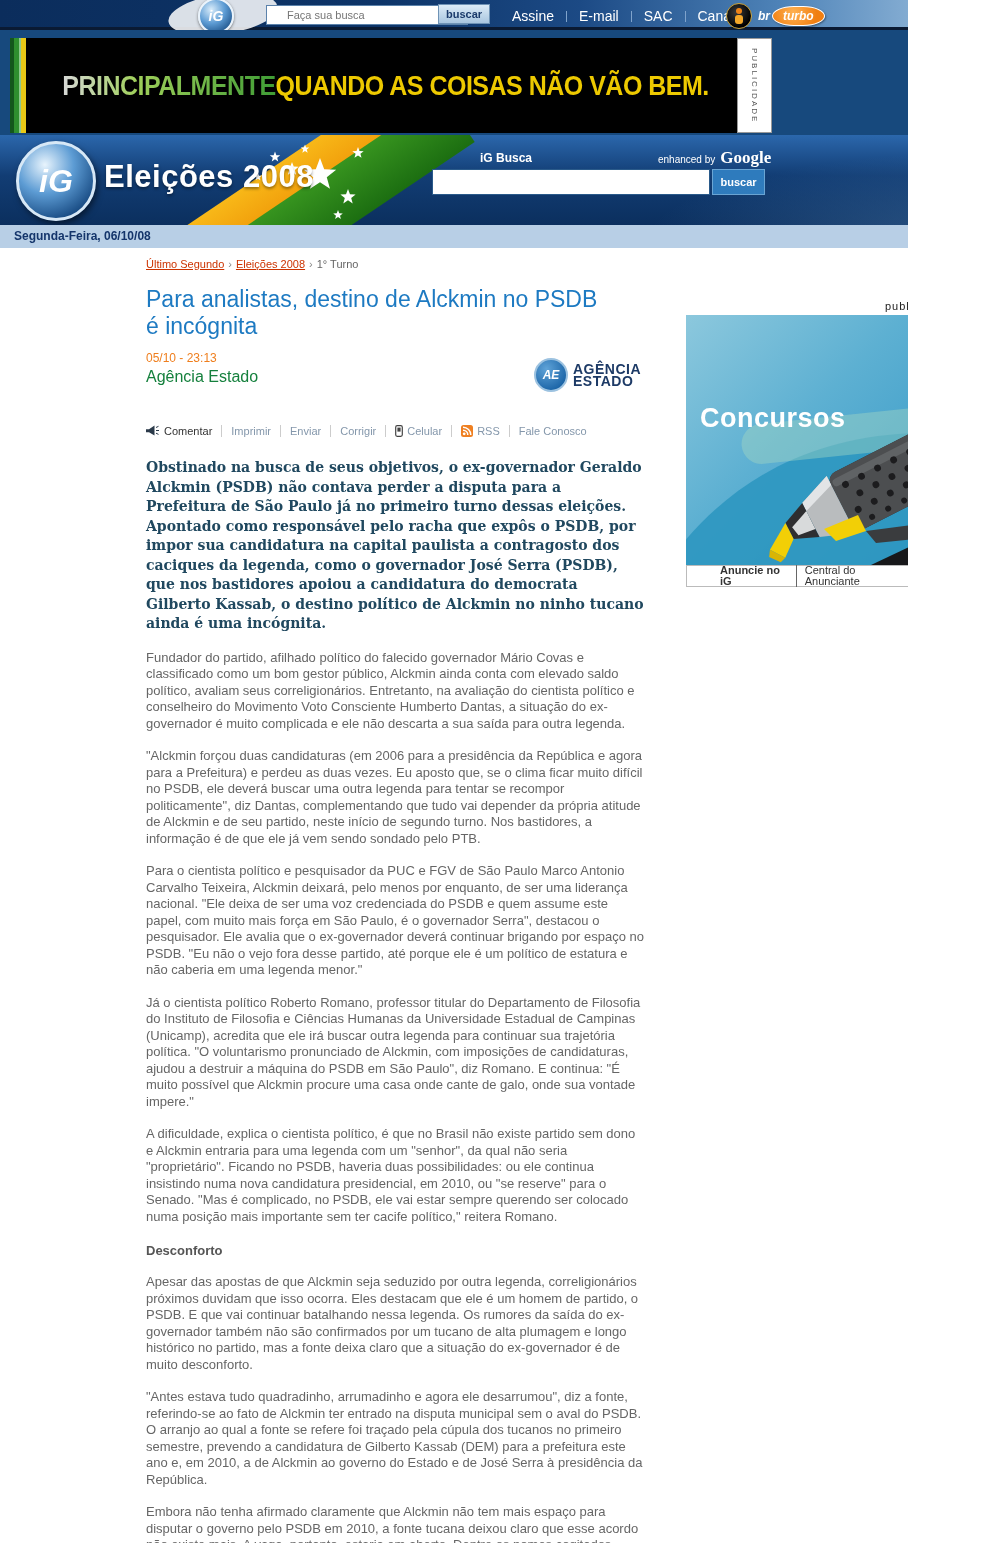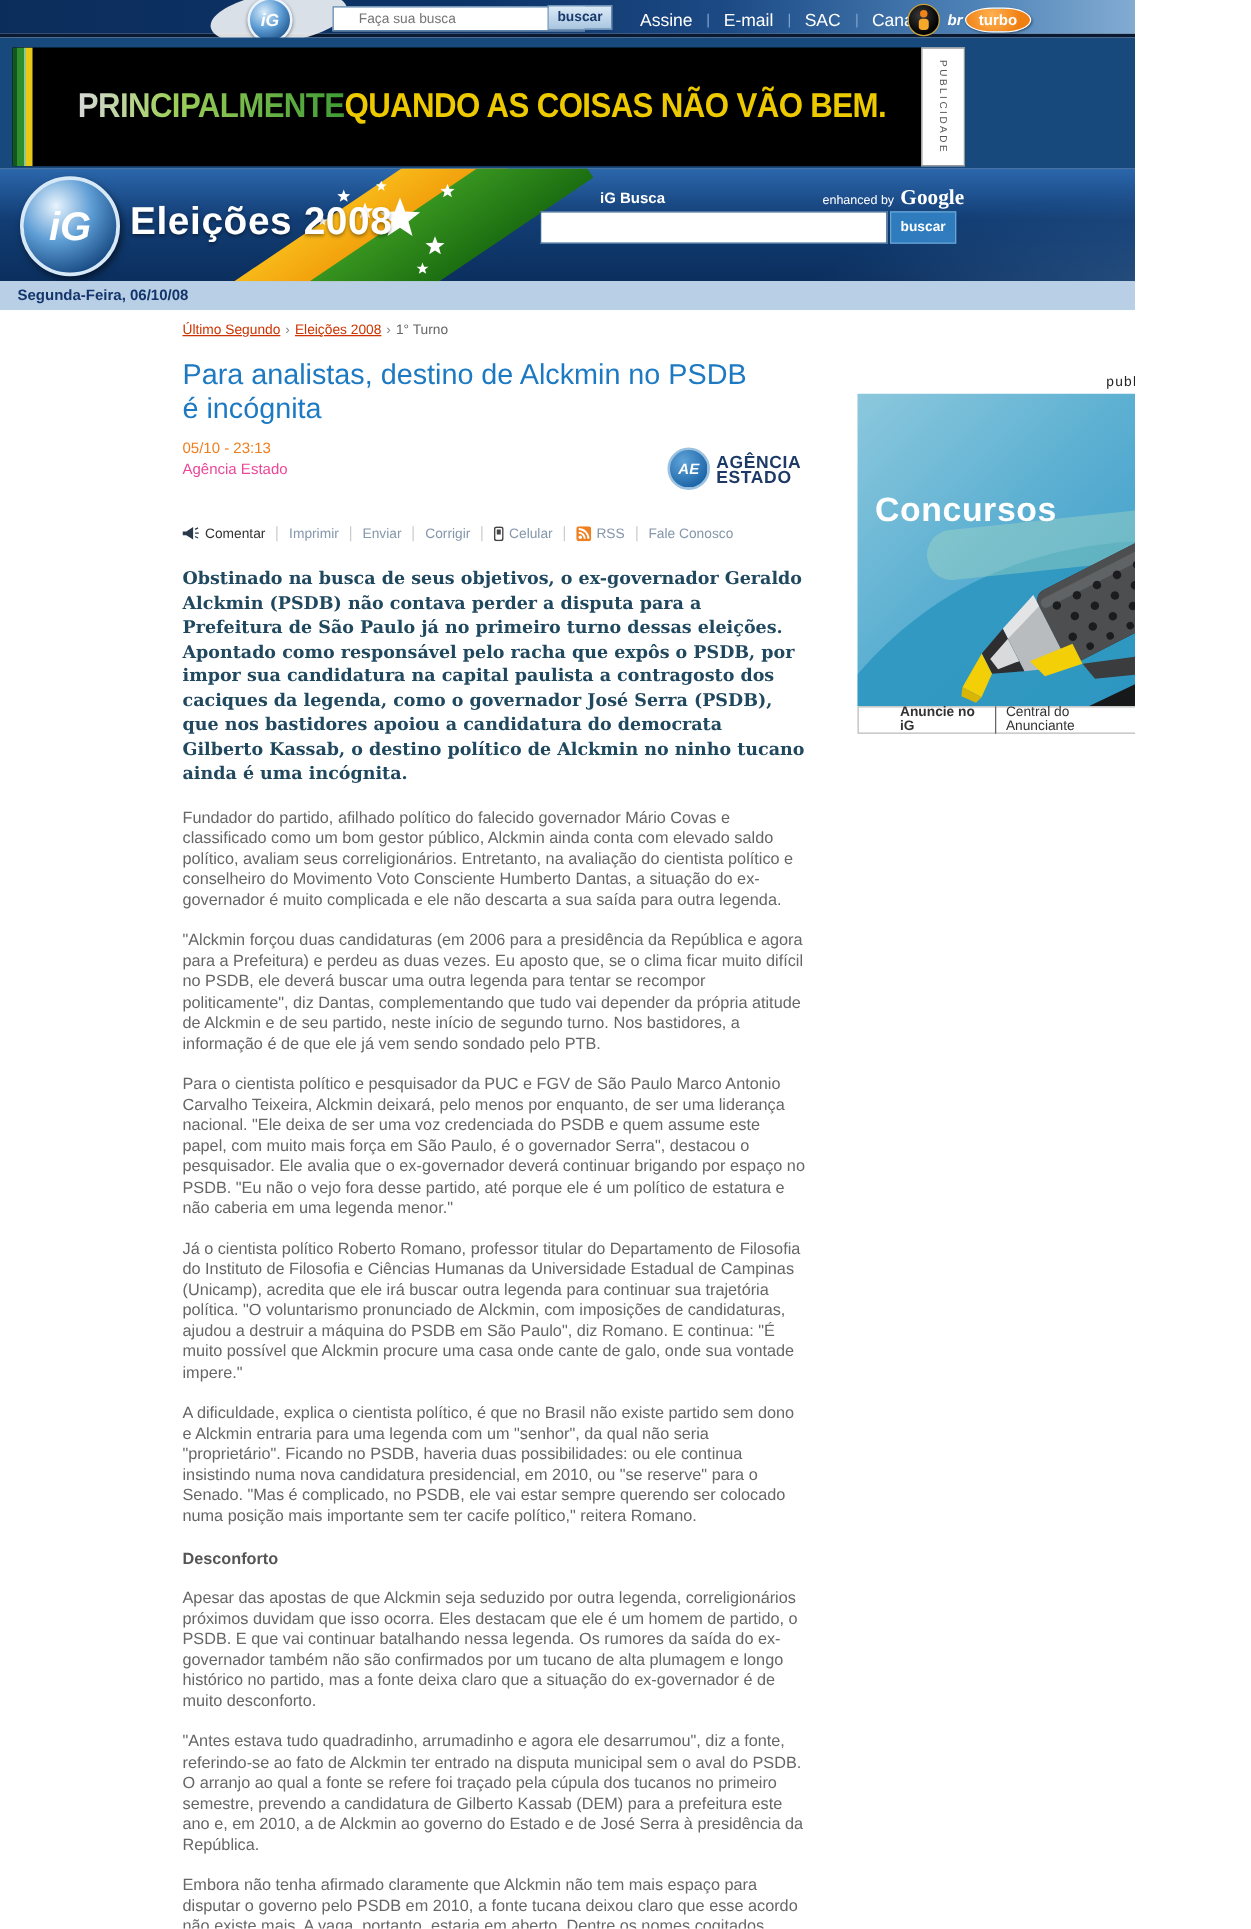--- a/index.html
+++ b/index.html
@@ -24,21 +24,21 @@
   .toplinks{position:absolute;left:500px;top:8px;display:flex;align-items:center;}
   .toplinks a{color:#fff;font-size:14px;font-weight:normal;text-decoration:none;padding:0 12px;}
   .toplinks .sep{width:1px;height:11px;background:#7fa3cc;}
   .mascot{position:absolute;left:726px;top:3px;width:24px;height:24px;border-radius:50%;
     background:radial-gradient(circle at 40% 35%,#3a3a3a,#000 70%);border:1px solid #caa23a;}
   .mascot i{position:absolute;left:9px;top:4px;width:6px;height:6px;border-radius:50%;background:#f08418;}
   .mascot b{position:absolute;left:8px;top:11px;width:8px;height:9px;border-radius:3px;background:#f5a829;}
   .brturbo{position:absolute;left:758px;top:6px;display:flex;align-items:center;}
   .brturbo .br{color:#fff;font-style:italic;font-weight:bold;font-size:12px;margin-right:2px;}
   .brturbo .oval{background:radial-gradient(circle at 40% 30%,#ffb151,#f07f12 70%);
-    border:1px solid #fff;border-radius:50% / 60%;color:#fff;font-weight:bold;
+    border:1px solid #fff;border-radius:50% / 60%;color:#fff;font-style:italic;font-weight:bold;
     font-size:12px;padding:2px 10px;box-shadow:1px 1px 2px rgba(0,0,0,.4);text-align:right;}
 
   
   .adband{position:absolute;left:0;top:30px;width:1001px;height:105px;background:#17497d;}
   .banner-ad{position:absolute;left:10px;top:8px;width:727px;height:95px;background:#000000;
     cursor:pointer;overflow:hidden;}
   .banner-stripes{position:absolute;left:0;top:0;bottom:0;width:16px;
     background:linear-gradient(90deg,#14571c 0 4px,#2f8f2f 4px 9px,#8fc98f 9px 11px,#e8c916 11px 16px);}
   .banner-text{position:absolute;left:30px;right:6px;top:0;bottom:0;display:flex;align-items:center;
     justify-content:center;font-size:25px;font-weight:bold;letter-spacing:-0.5px;white-space:nowrap;
@@ -78,40 +78,40 @@
   .datebar span{position:absolute;left:14px;top:4px;font-size:12px;font-weight:bold;color:#14356b;}
 
   
   .article{position:absolute;left:146px;top:252px;width:500px;}
   .crumbs{font-size:11px;color:#666;padding-top:6px;}
   .crumbs a{color:#cc3300;text-decoration:underline;cursor:pointer;}
   .crumbs .csep{color:#888;padding:0 4px;}
   .crumbs .cur{color:#666;}
   h1.title{font-size:23px;font-weight:normal;color:#1d7ac2;line-height:27px;margin:16px 0 0 0;width:470px;}
   .tstamp{margin-top:11px;font-size:12px;color:#ef7e1d;}
-  .source{margin-top:3px;font-size:12px;color:#ec4899;}
+  .source{margin-top:3px;font-size:16px;color:#15803d;}
   .ae{position:absolute;left:388px;top:106px;display:flex;align-items:center;cursor:default;}
   .ae-circle{width:30px;height:30px;border-radius:50%;border:2px solid #9cc2e0;
     background:radial-gradient(circle at 35% 30%,#5fa3d8,#1d66a8 75%);color:#fff;font-weight:bold;
     font-style:italic;font-size:12px;display:flex;align-items:center;justify-content:center;}
   .ae-text{margin-left:5px;font-size:14px;line-height:12px;font-weight:bold;color:#1d3a66;letter-spacing:.5px;}
   .toolbar{margin-top:39px;display:flex;align-items:center;font-size:11px;color:#8497ab;}
   .toolbar .titem{display:flex;align-items:center;padding:0 9px;border-left:1px solid #ccc;cursor:pointer;}
   .toolbar .titem:first-child{border-left:none;padding-left:0;color:#333;}
   .toolbar .ticon{margin-right:4px;display:inline-flex;}
   .lead{margin-top:21px;font-family:"DejaVu Serif","Liberation Serif",serif;font-weight:bold;
     font-size:14px;line-height:19.5px;color:#20485f;width:500px;}
   .body-p{margin-top:16px;font-size:13px;line-height:16.5px;color:#666;width:500px;}
   .subhead{margin-top:18px;font-size:13px;font-weight:bold;color:#555;}
 
   
   .publabel{position:absolute;left:885px;top:300px;font-size:11px;color:#222;letter-spacing:1px;}
   .adbox{position:absolute;left:686px;top:315px;width:299px;height:250px;overflow:hidden;cursor:pointer;
     background:linear-gradient(135deg,#8cc8dd 0%,#5db0d2 40%,#2a92c4 100%);}
-  .adtitle{position:absolute;left:14px;top:78px;color:#fff;font-size:27px;font-weight:bold;
+  .adtitle{position:absolute;left:14px;top:88px;color:#fff;font-size:27px;font-weight:bold;
     letter-spacing:.5px;}
   .adlinks{position:absolute;left:686px;top:565px;width:299px;height:22px;border:1px solid #bbb;
     box-sizing:border-box;background:#fff;display:flex;align-items:center;font-size:11px;color:#333;}
   .adlinks .al{padding:0 8px;border-right:1px solid #666;line-height:11px;cursor:pointer;}
   .adlinks .al.first{font-weight:bold;margin-left:25px;}
 </style>
 </head>
 <body>
 
 <div class="page">

